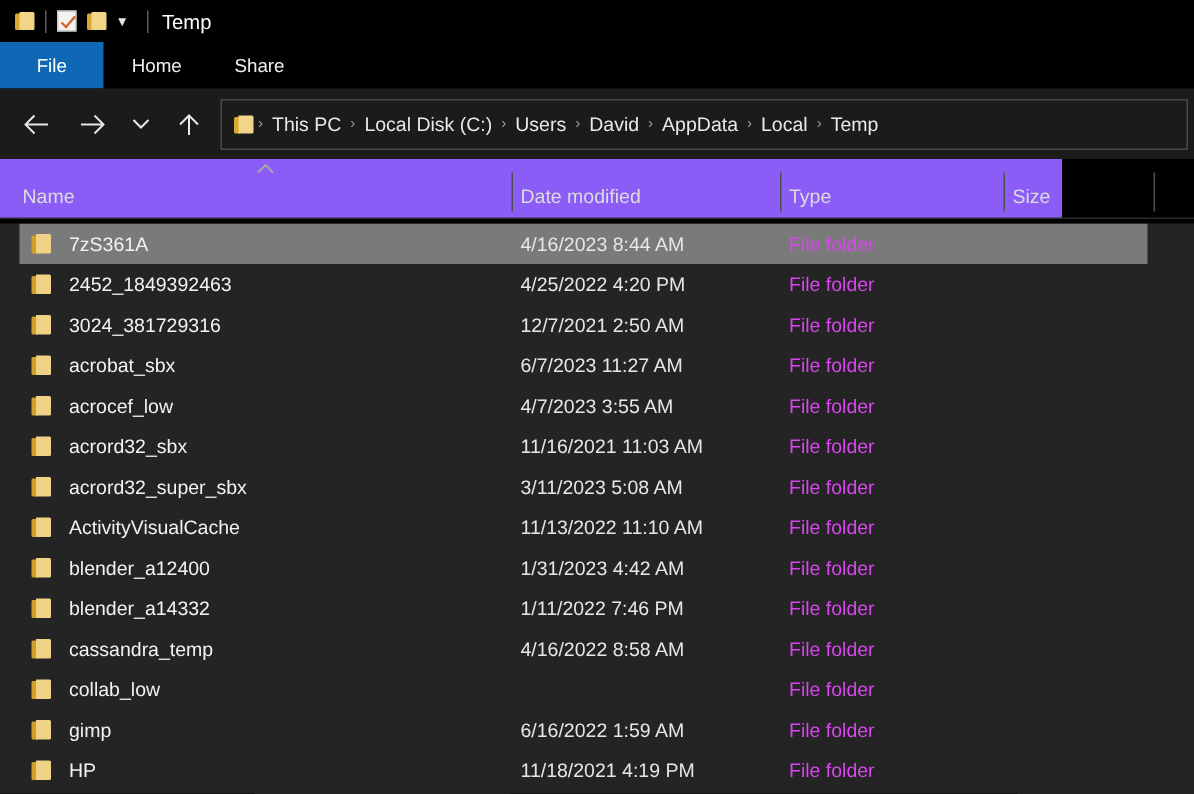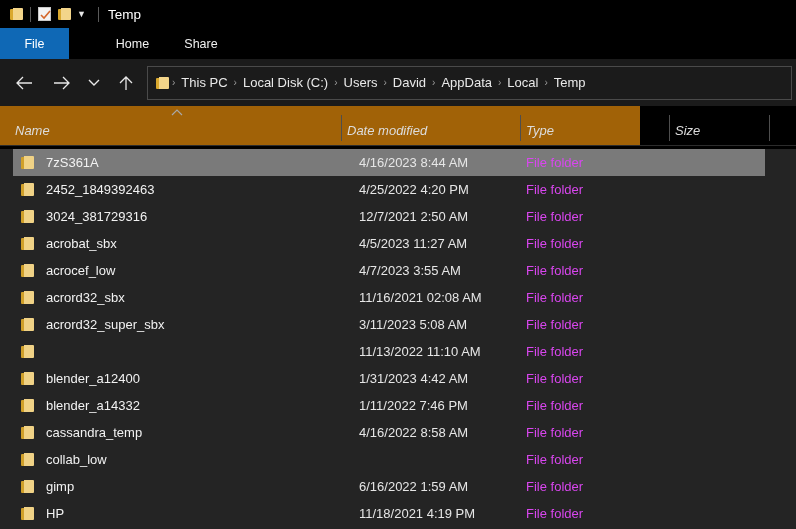--- a/index.html
+++ b/index.html
@@ -100,21 +100,21 @@
     justify-content: center;
     font-size: 12.5px;
     color: #f0f0f0;
     cursor: default;
   }
   .tab.file {
     width: 69px;
     background: #0f68b5;
     color: #ffffff;
   }
-  .tab.t1 { width: 71px; padding-left: 28px; }
+  .tab.t1 { width: 71px; }
   .tab.t2 { width: 66px; }
   .tab.t3 { width: 62px; }
 
   
   .navbar {
     position: absolute;
     left: 0; top: 59px;
     width: 796px; height: 47px;
     background: #1b1b1b;
     display: flex;
@@ -155,23 +155,22 @@
   .crumb-sep {
     font-size: 10px;
     color: #9b9b9b;
     padding: 0 1px;
   }
 
   
   .colhead {
     position: absolute;
     left: 0; top: 106px;
-    width: 640px; height: 40px;
-    background: #a16207;
-    font-style: italic;
+    width: 708px; height: 40px;
+    background: #8b5cf6;
   }
   .colhead .hdr {
     position: absolute;
     top: 17px;
     font-size: 13px;
     color: #dcdcdc;
     white-space: nowrap;
   }
   .colhead .vdiv {
     position: absolute;
@@ -218,21 +217,21 @@
     width: 752px; height: 27px;
     background: #7a7a7a;
   }
   .cell {
     position: absolute;
     font-size: 13px;
     color: #f2f2f2;
     white-space: nowrap;
   }
   .cell.name  { left: 46px; }
-  .cell.date  { left: 359px; color: #e6e6e6; }
+  .cell.date  { left: 347px; color: #e6e6e6; }
   .cell.type  { left: 526px; color: #d946ef; }
   .row-folder {
     position: absolute;
     left: 21px;
     top: 7px;
     width: 13px; height: 13px;
   }
   .row-folder::before {
     content: "";
     position: absolute;
@@ -351,43 +350,44 @@
       </div>
       <div class="row">
         <span class="row-folder"></span>
         <span class="cell name">3024_381729316</span>
         <span class="cell date">12/7/2021 2:50 AM</span>
         <span class="cell type">File folder</span>
       </div>
       <div class="row">
         <span class="row-folder"></span>
         <span class="cell name">acrobat_sbx</span>
-        <span class="cell date">4/5/2023 11:27 AM</span>
+        <span class="cell date">6/7/2023 11:27 AM</span>
         <span class="cell type">File folder</span>
       </div>
       <div class="row">
         <span class="row-folder"></span>
         <span class="cell name">acrocef_low</span>
         <span class="cell date">4/7/2023 3:55 AM</span>
         <span class="cell type">File folder</span>
       </div>
       <div class="row">
         <span class="row-folder"></span>
         <span class="cell name">acrord32_sbx</span>
-        <span class="cell date">11/16/2021 02:08 AM</span>
+        <span class="cell date">11/16/2021 11:03 AM</span>
         <span class="cell type">File folder</span>
       </div>
       <div class="row">
         <span class="row-folder"></span>
         <span class="cell name">acrord32_super_sbx</span>
         <span class="cell date">3/11/2023 5:08 AM</span>
         <span class="cell type">File folder</span>
       </div>
       <div class="row">
         <span class="row-folder"></span>
+        <span class="cell name">ActivityVisualCache</span>
         <span class="cell date">11/13/2022 11:10 AM</span>
         <span class="cell type">File folder</span>
       </div>
       <div class="row">
         <span class="row-folder"></span>
         <span class="cell name">blender_a12400</span>
         <span class="cell date">1/31/2023 4:42 AM</span>
         <span class="cell type">File folder</span>
       </div>
       <div class="row">

